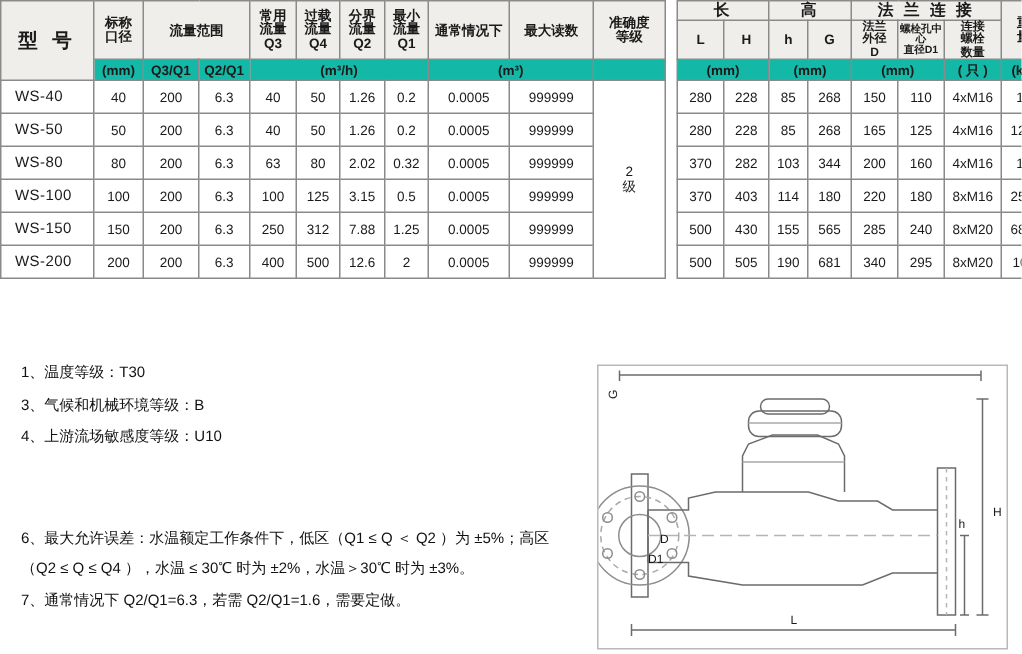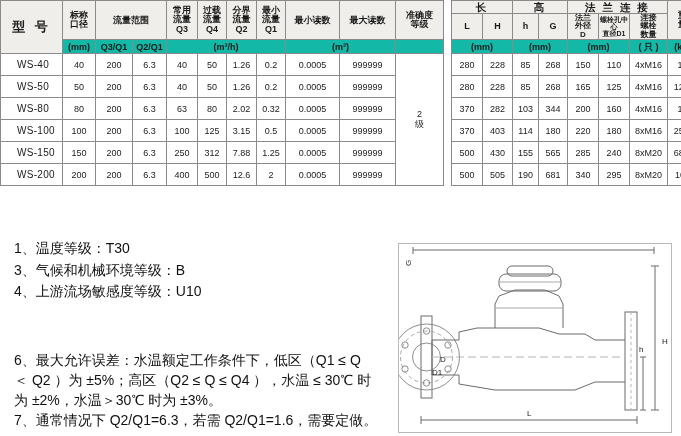--- a/index.html
+++ b/index.html
@@ -63,21 +63,21 @@
     height: 13px;
   }
   tbody td {
     height: 21px;
     background: #ffffff;
     font-size: 9px;
   }
   tbody td.model {
     font-size: 10px;
     text-align: left;
-    padding-left: 16px;
+    padding-left: 9px;
     letter-spacing: 0.3px;
   }
   .stack {
     display: flex;
     flex-direction: column;
     align-items: center;
     justify-content: flex-start;
     line-height: 1.05;
   }
   .gapcol {
@@ -92,21 +92,21 @@
     border-left: 1px solid #8a8a8a;
     border-right: 1px solid #8a8a8a;
   }
 
   
   .notes {
     position: absolute;
     left: 14px;
     top: 238px;
     width: 380px;
-    font-size: 14px;
+    font-size: 10px;
     line-height: 21.5px;
     color: #111;
   }
   .notes div {
     white-space: nowrap;
   }
   .notes .wrap2 {
     white-space: normal;
     line-height: 20px;
     width: 360px;
@@ -184,21 +184,21 @@
               <span>Q2</span>
             </span>
         </th>
         <th class="vtitle" rowspan="2">
           <span class="stack">
               <span>最小</span>
               <span>流量</span>
               <span>Q1</span>
             </span>
         </th>
-        <th class="big" rowspan="2">最小读数</th>
+        <th class="big" rowspan="2">通常情况下</th>
         <th class="big" rowspan="2">最大读数</th>
         <th class="vtitle" rowspan="2">
           <span class="stack">
               <span>准确度</span>
               <span>等级</span>
             </span>
         </th>
         <th class="gapcol" rowspan="3"></th>
         <th class="grp" colspan="2">长</th>
         <th class="grp" colspan="2">高</th>

